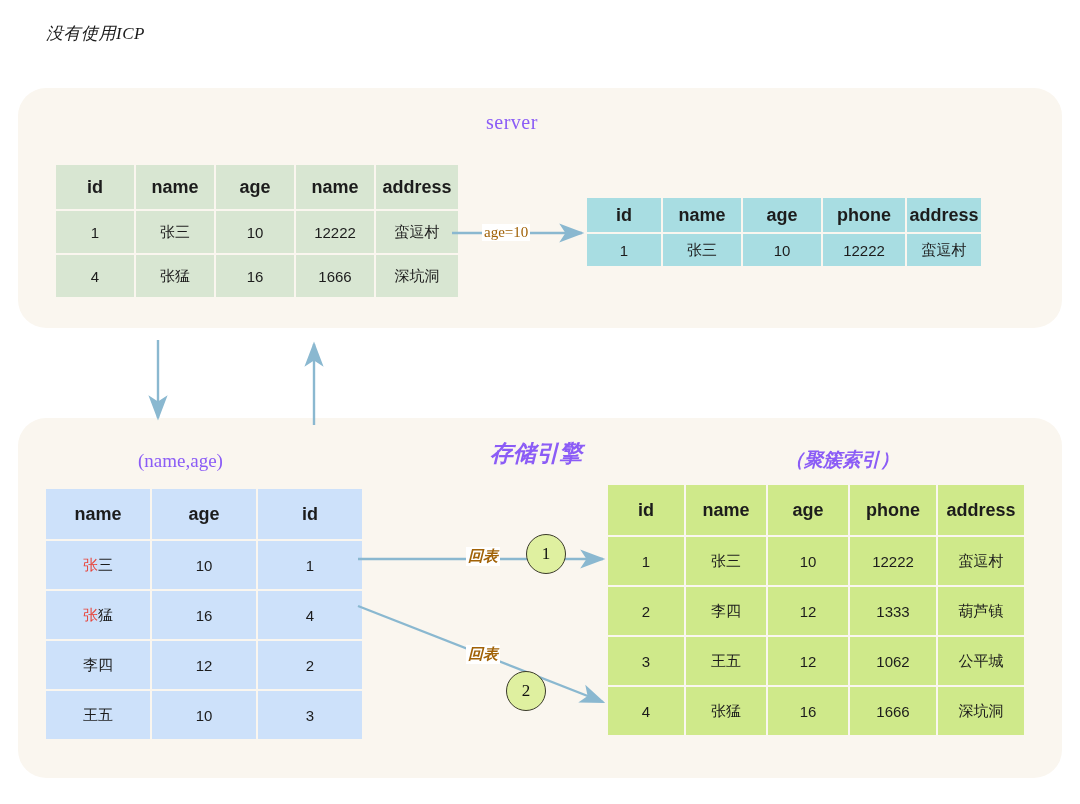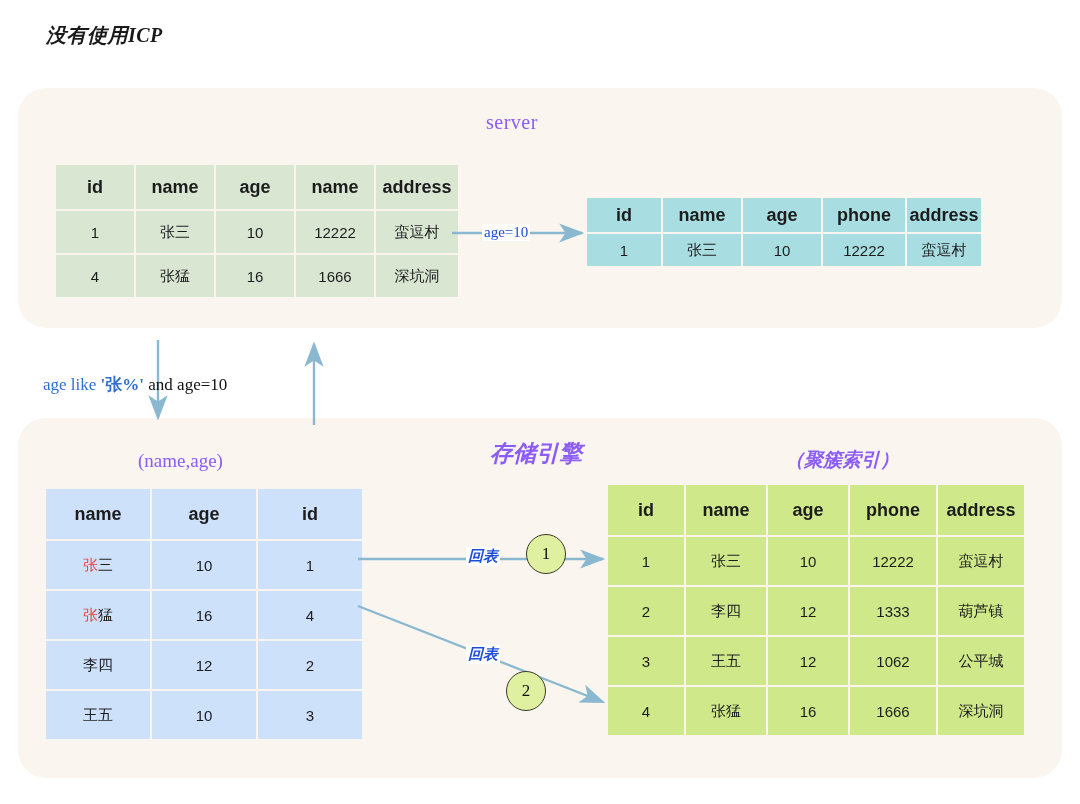--- a/index.html
+++ b/index.html
@@ -12,22 +12,22 @@
     font-family: "Liberation Sans", sans-serif;
     overflow: hidden;
   }
   .stage { position: absolute; inset: 0; }
 
   
   #diagram-title {
     position: absolute;
     left: 46px; top: 22px;
     font-family: "Liberation Serif", serif;
-    font-size: 20px;
-    font-weight: 700;
+    font-size: 17px;
+    font-weight: 400;
     font-style: italic;
     color: #1a1a1a;
     letter-spacing: .5px;
     white-space: nowrap;
   }
 
   
   .panel {
     position: absolute;
     background: #faf6ef;
@@ -128,21 +128,21 @@
     width: 1080px; height: 804px;
     pointer-events: none;
   }
 
   
   .edge-label {
     position: absolute;
     background: #ffffff;
     font-family: "Liberation Serif", serif;
     font-size: 15px;
-    color: #1d4ed8;
+    color: #a16207;
     padding: 0 2px;
     white-space: nowrap;
   }
   #label-age10 { left: 482px; top: 224px; }
   #label-huibiao-1 { left: 466px; top: 547px; font-weight: 700; font-style: italic; font-size: 15px;}
   #label-huibiao-2 { left: 466px; top: 645px; font-weight: 700; font-style: italic; font-size: 15px;}
 
   #label-predicate {
     position: absolute;
     left: 43px; top: 373px;
@@ -355,23 +355,20 @@
       <line x1="314" y1="425" x2="314" y2="344" marker-end="url(#ah)"></line>
 
       <line x1="358" y1="559" x2="603" y2="559" marker-end="url(#ah)"></line>
 
       <line x1="358" y1="606" x2="603" y2="702" marker-end="url(#ah)"></line>
     </g>
   </svg>
 
   <div class="edge-label" id="label-age10">age=10</div>
 
-  <div id="label-predicate">
-    <span class="blue">age like </span><span class="blue-b">'张%'</span><span> and age=10</span>
-  </div>
 
   <div class="edge-label" id="label-huibiao-1">回表</div>
   <div class="edge-label" id="label-huibiao-2">回表</div>
 
   <div class="step-badge" id="step-badge-1">1</div>
   <div class="step-badge" id="step-badge-2">2</div>
 
 </div>
 
 </body></html>

